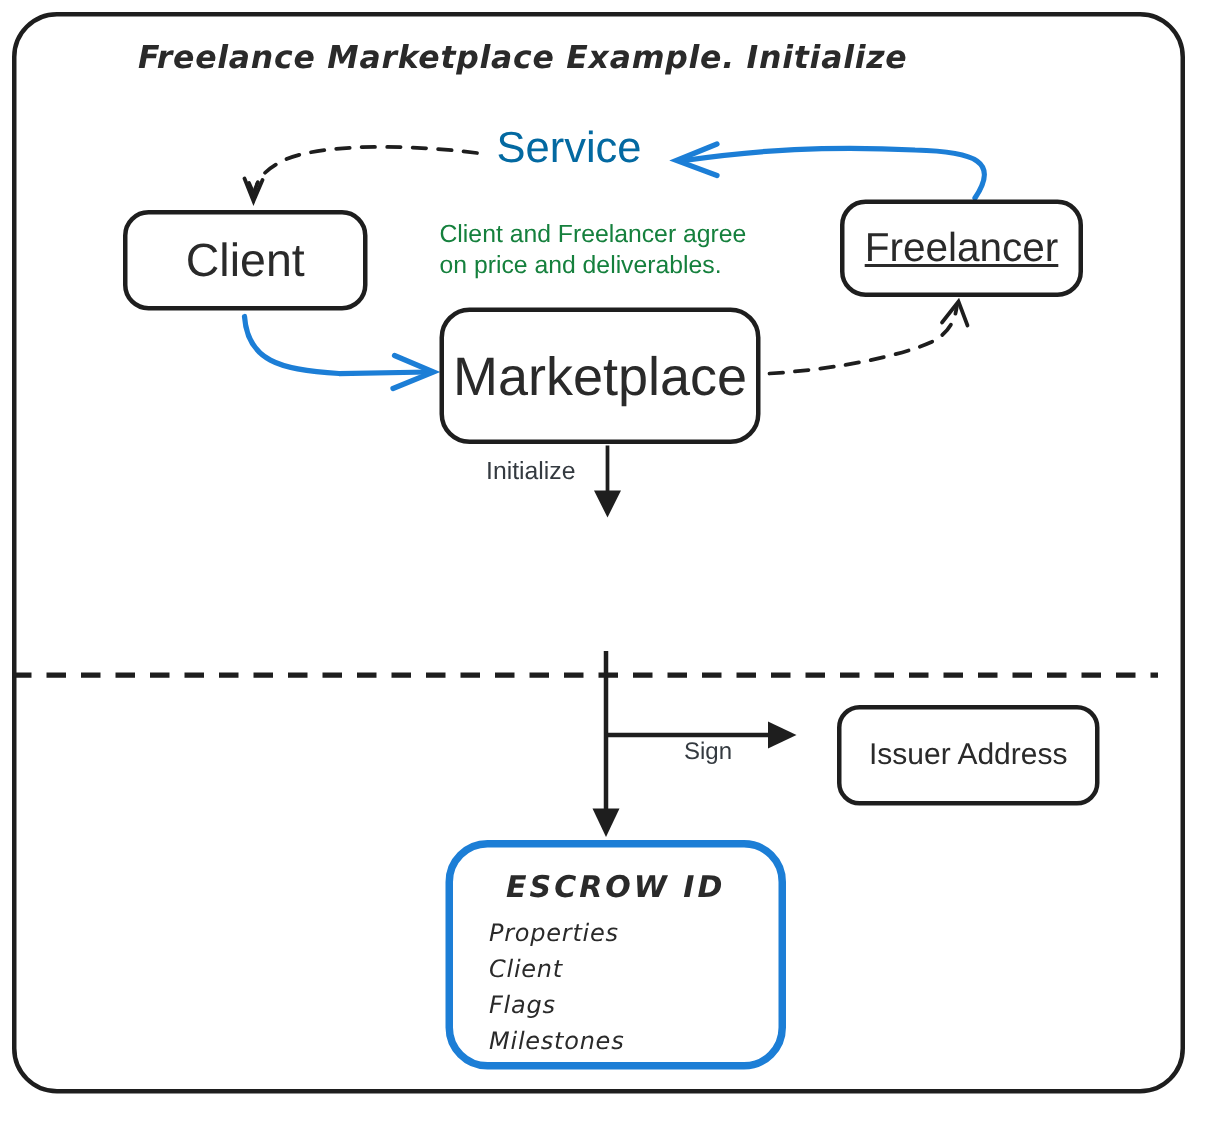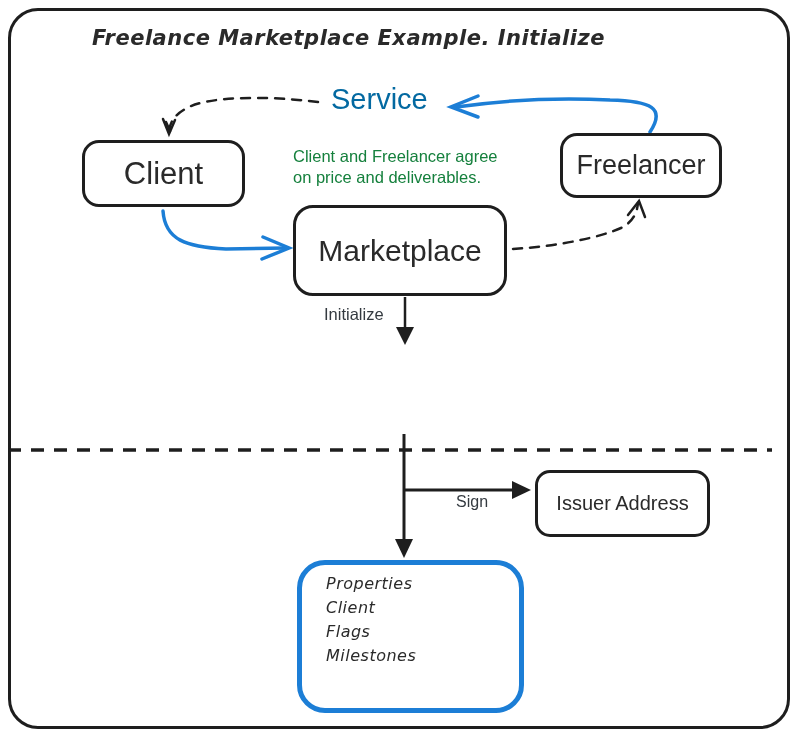--- a/index.html
+++ b/index.html
@@ -55,24 +55,24 @@
     border: 3px solid #1e1e1e;
     border-radius: 17px;
     background: #ffffff;
     display: flex;
     align-items: center;
     justify-content: center;
   }
   .client-box   { left: 82px;  top: 140px; width: 163px; height: 67px; }
   .client-box .lbl { font-size: 31px; }
   .freelancer-box { left: 560px; top: 133px; width: 162px; height: 65px; }
-  .freelancer-box .lbl { font-size: 27px; }
+  .freelancer-box .lbl { font-size: 27px; text-decoration: underline; }
   .marketplace-box { left: 293px; top: 205px; width: 214px; height: 91px; border-radius: 20px; }
-  .marketplace-box .lbl { font-size: 30px; }
-  .issuer-box { left: 535px; top: 470px; width: 175px; height: 67px; border-radius: 15px; }
+  .marketplace-box .lbl { font-size: 36px; }
+  .issuer-box { left: 558px; top: 470px; width: 175px; height: 67px; border-radius: 15px; }
   .issuer-box .lbl { font-size: 20px; }
   .lbl { color: #2a2a2a; font-weight: 400; }
   .service-label {
     position: absolute;
     left: 331px;
     top: 83px;
     font-size: 29px;
     color: #0369a1;
   }
   .agree-note {
@@ -220,20 +220,21 @@
   <div class="initialize-label">Initialize</div>
 
 
   <div class="sign-label">Sign</div>
 
   <div class="node-box issuer-box">
     <span class="lbl">Issuer Address</span>
   </div>
 
   <div class="escrow-box hand">
+    <div class="escrow-title">ESCROW ID</div>
     <div class="escrow-items">
       <div class="escrow-item">Properties</div>
       <div class="escrow-item">Client</div>
       <div class="escrow-item">Flags</div>
       <div class="escrow-item">Milestones</div>
     </div>
   </div>
 
 </div>
 

